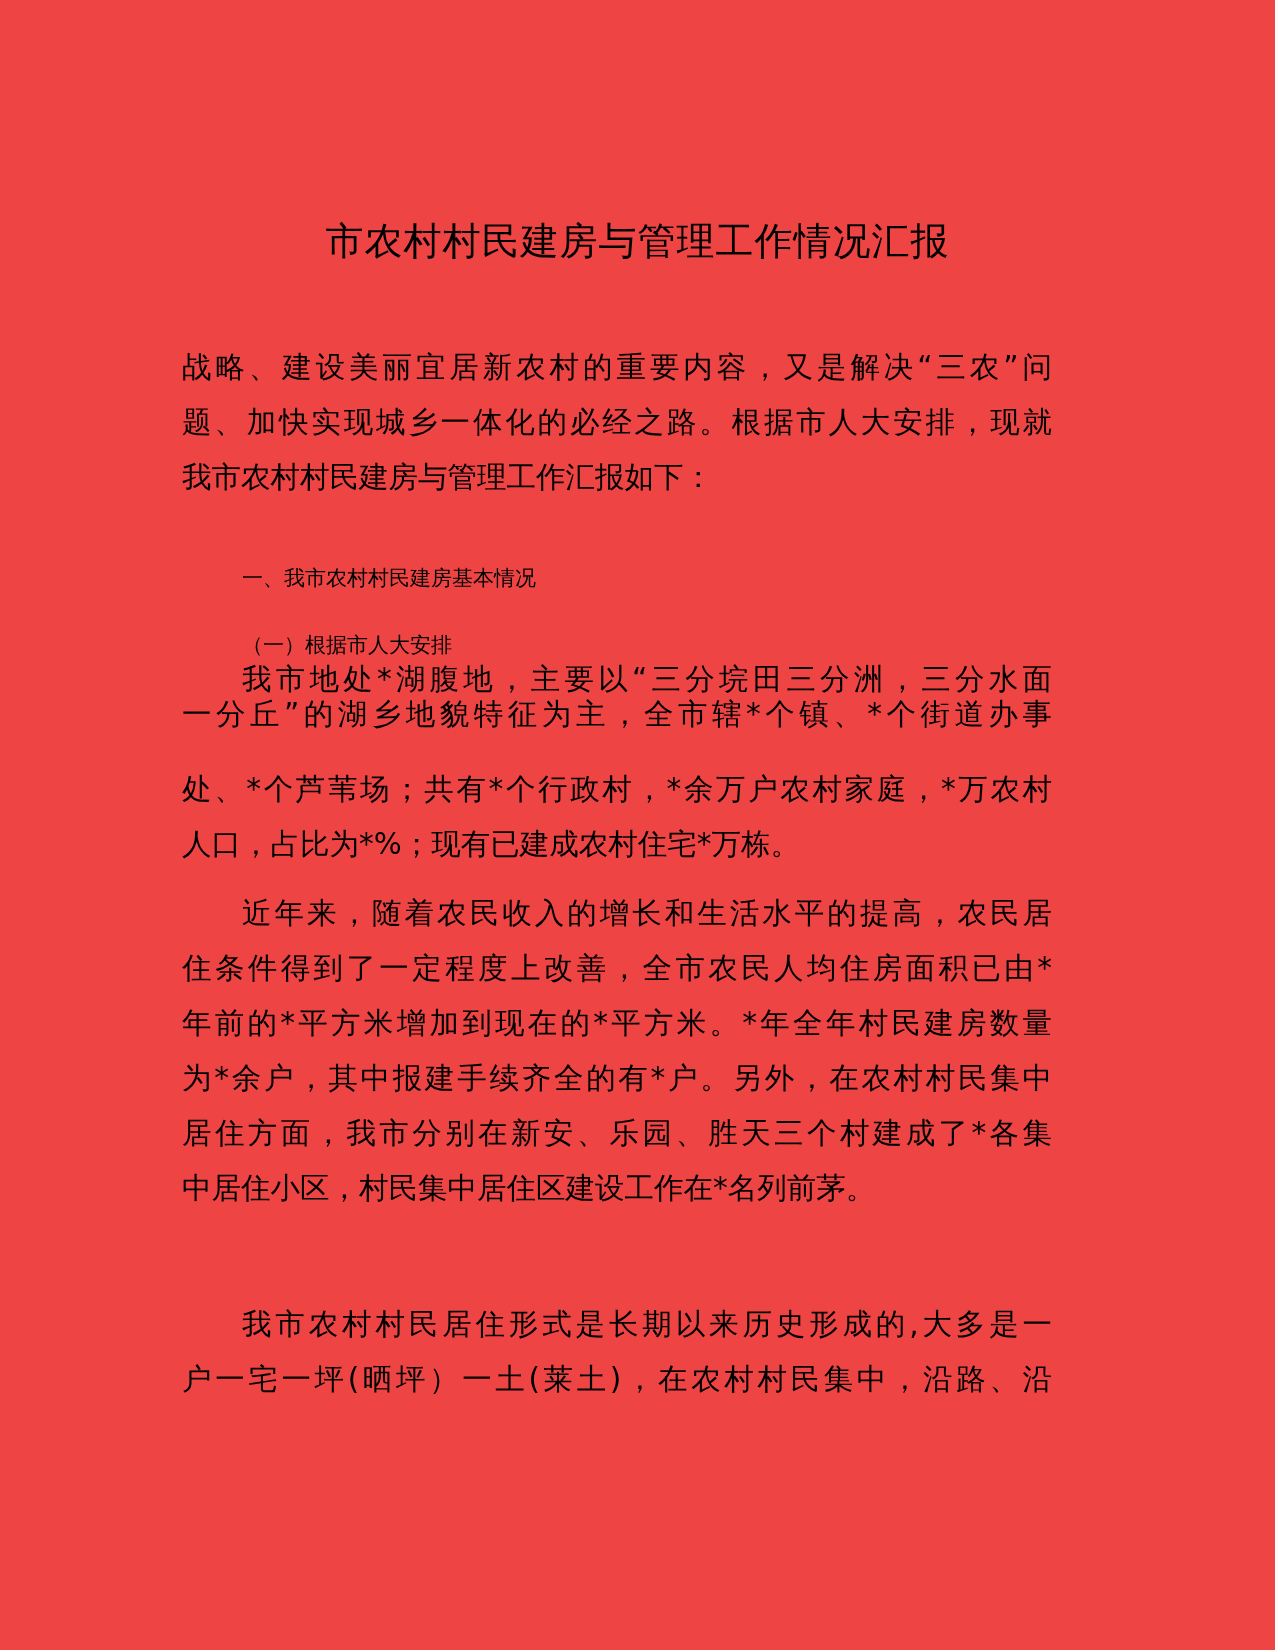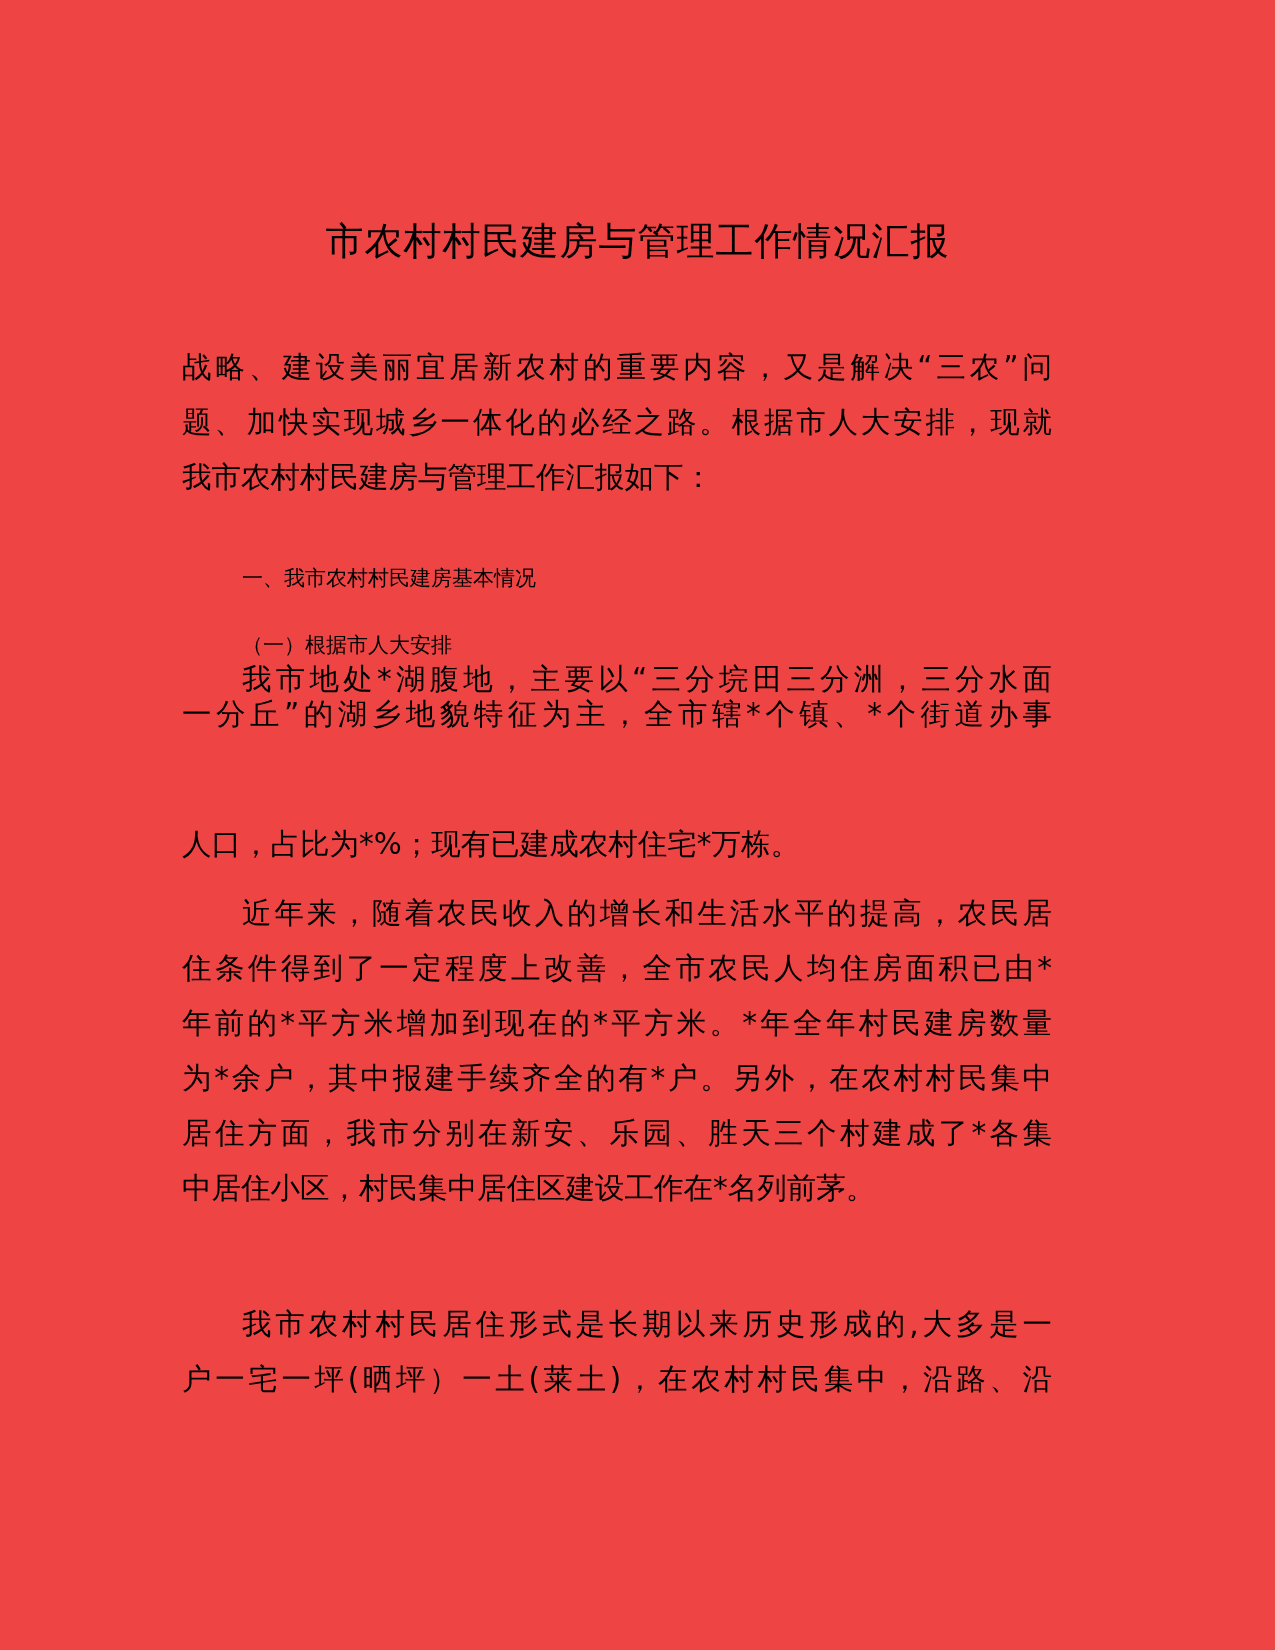--- a/index.html
+++ b/index.html
@@ -69,20 +69,21 @@
   <div class="line" style="top:345px;">战略、建设美丽宜居新农村的重要内容，又是解决“三农”问</div>
   <div class="line" style="top:400px;">题、加快实现城乡一体化的必经之路。根据市人大安排，现就</div>
   <div class="line last" style="top:455px;">我市农村村民建房与管理工作汇报如下：</div>
 
   <div class="heading" style="top:524px;">一、我市农村村民建房基本情况</div>
 
   <div class="heading" style="top:591px;">（一）根据市人大安排</div>
 
   <div class="line indent" style="top:657px;">我市地处*湖腹地，主要以“三分垸田三分洲，三分水面</div>
   <div class="line" style="top:692px;">一分丘”的湖乡地貌特征为主，全市辖*个镇、*个街道办事</div>
+  <div class="line" style="top:767px;">处、*个芦苇场；共有*个行政村，*余万户农村家庭，*万农村</div>
   <div class="line last" style="top:822px;">人口，占比为*%；现有已建成农村住宅*万栋。</div>
 
   <div class="line indent" style="top:891px;">近年来，随着农民收入的增长和生活水平的提高，农民居</div>
   <div class="line" style="top:946px;">住条件得到了一定程度上改善，全市农民人均住房面积已由*</div>
   <div class="line" style="top:1001px;">年前的*平方米增加到现在的*平方米。*年全年村民建房数量</div>
   <div class="line" style="top:1056px;">为*余户，其中报建手续齐全的有*户。另外，在农村村民集中</div>
   <div class="line" style="top:1111px;">居住方面，我市分别在新安、乐园、胜天三个村建成了*各集</div>
   <div class="line last" style="top:1166px;">中居住小区，村民集中居住区建设工作在*名列前茅。</div>
 
 

